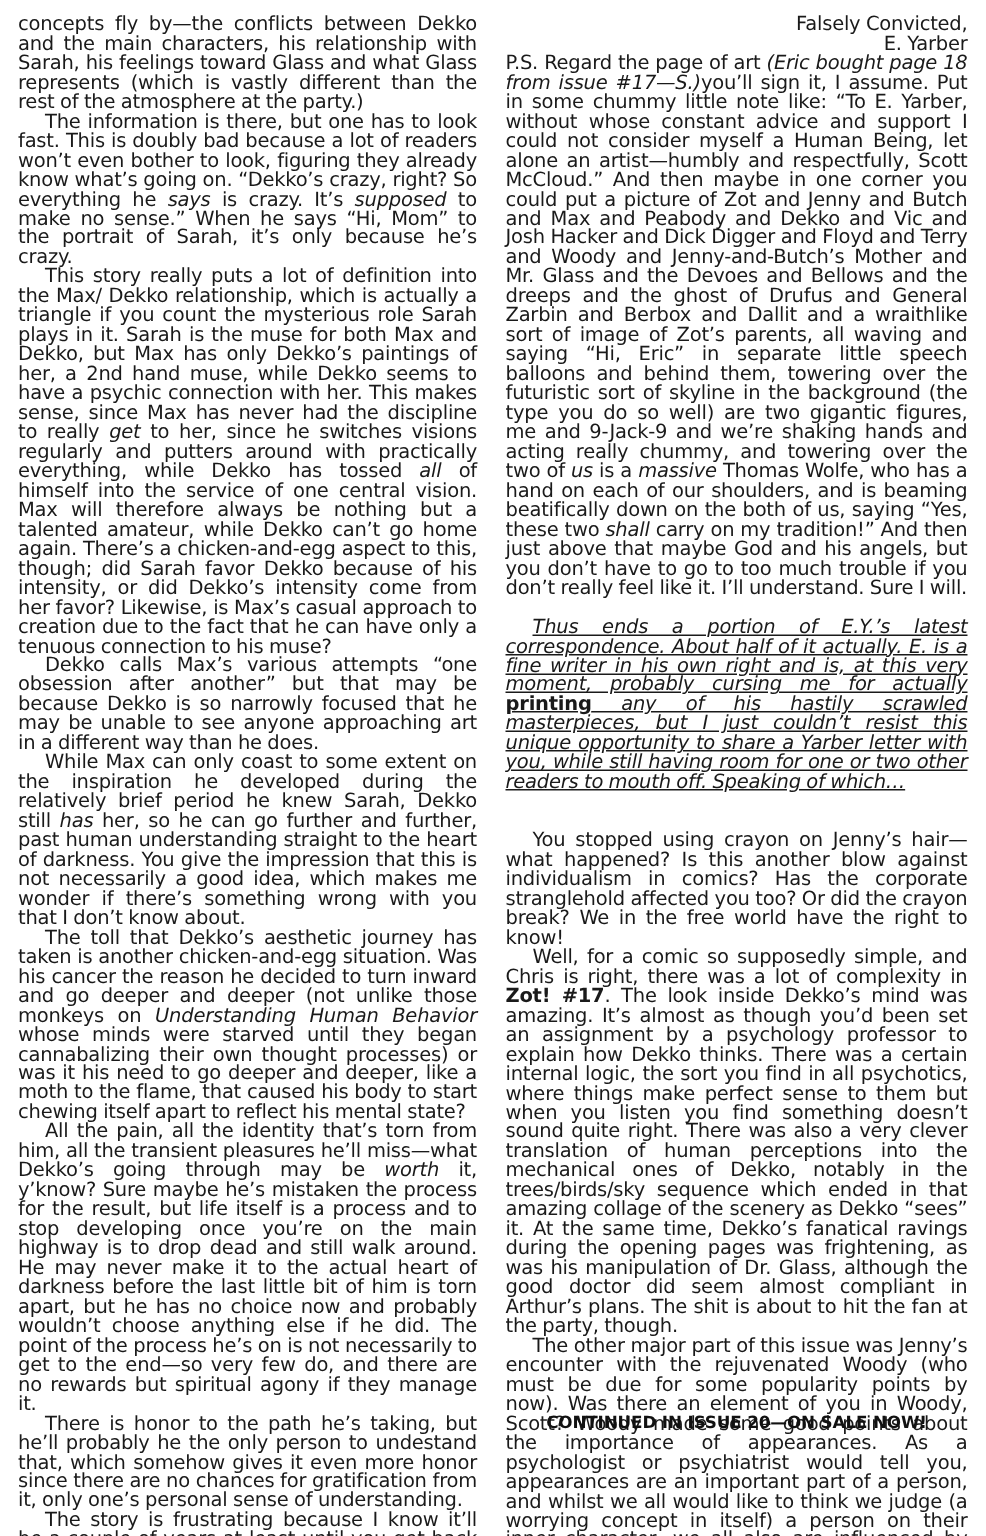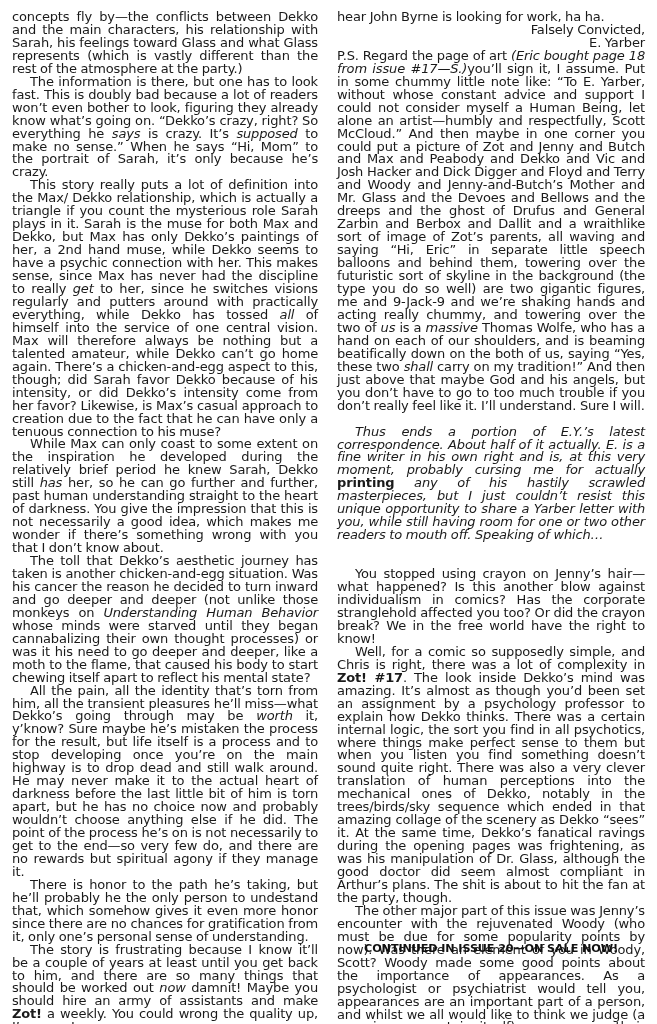--- a/index.html
+++ b/index.html
@@ -13,46 +13,46 @@
     font-size: 13px; line-height: 12.95px;
     text-align: justify; letter-spacing: -0.15px;
     word-spacing: -0.3px;
   }
   .col.left { left: 12px; width: 306px; }
   .col.right { left: 337px; width: 308px; }
   .col p { margin: 0; text-indent: 0; }
   .col p.ind { text-indent: 18px; }
   .col p.noind { text-indent: 0; }
   .sig { margin: 0; padding-left: 138px; text-align: right; }
-  .editor { font-style: italic; margin-top: 13px !important; }
+  .editor { font-style: italic; margin-top: 13px !important; text-decoration: underline; }
   .gap { height: 13px; }
   em { font-style: italic; }
   strong { font-weight: bold; font-style: normal; }
   .continued {
     position: absolute; left: 337px; width: 308px; top: 942px;
     text-align: center; font-weight: bold; font-size: 11.2px;
     letter-spacing: -0.1px; color: #111;
   }
 </style>
 </head>
 <body>
 
 <div class="col left">
   <p class="noind"><span>concepts fly by—the conflicts between Dekko and the main characters, his relationship with Sarah, his feelings toward Glass and what Glass represents (which is vastly different than the rest of the atmosphere at the party.)</span></p>
   <p class="ind"><span>The information is there, but one has to look fast. This is doubly bad because a lot of readers won’t even bother to look, figuring they already know what’s going on. “Dekko’s crazy, right? So everything he </span><em>says</em><span> is crazy. It’s </span><em>supposed</em><span> to make no sense.” When he says “Hi, Mom” to the portrait of Sarah, it’s only because he’s crazy.</span></p>
   <p class="ind"><span>This story really puts a lot of definition into the Max/ Dekko relationship, which is actually a triangle if you count the mysterious role Sarah plays in it. Sarah is the muse for both Max and Dekko, but Max has only Dekko’s paintings of her, a 2nd hand muse, while Dekko seems to have a psychic connection with her. This makes sense, since Max has never had the discipline to really </span><em>get</em><span> to her, since he switches visions regularly and putters around with practically everything, while Dekko has tossed </span><em>all</em><span> of himself into the service of one central vision. Max will therefore always be nothing but a talented amateur, while Dekko can’t go home again. There’s a chicken-and-egg aspect to this, though; did Sarah favor Dekko because of his intensity, or did Dekko’s intensity come from her favor? Likewise, is Max’s casual approach to creation due to the fact that he can have only a tenuous connection to his muse?</span></p>
+  <p class="ind"><span>Dekko calls Max’s various attempts “one obsession after another” but that may be because Dekko is so narrowly focused that he may be unable to see anyone approaching art in a different way than he does.</span></p>
   <p class="ind"><span>While Max can only coast to some extent on the inspiration he developed during the relatively brief period he knew Sarah, Dekko still </span><em>has</em><span> her, so he can go further and further, past human understanding straight to the heart of darkness. You give the impression  that this is not necessarily a good idea, which makes me wonder if there’s something wrong with you that I don’t know about.</span></p>
   <p class="ind"><span>The toll that Dekko’s aesthetic journey has taken is another chicken-and-egg situation. Was his cancer the reason he decided to turn inward and go deeper and deeper (not unlike those monkeys on </span><em>Understanding Human Behavior</em><span> whose minds were starved until they began cannabalizing their own thought processes) or was it his need to go deeper and deeper, like a moth to the flame, that caused his body to start chewing itself apart to reflect his mental state?</span></p>
   <p class="ind"><span>All the pain, all the identity that’s torn from him, all the transient pleasures he’ll miss—what Dekko’s going through may be </span><em>worth</em><span> it, y’know? Sure maybe he’s mistaken the process for the result, but life itself is a process and to stop developing once you’re on the main highway is to drop dead and still walk around. He may never make it to the actual heart of darkness before the last little bit of him is torn apart, but he has no choice now and probably wouldn’t choose anything else if he did. The point of the process he’s on is not necessarily to get to the end—so very few do, and there are no rewards but spiritual agony if they manage it.</span></p>
   <p class="ind"><span>There is honor to the path he’s taking, but he’ll probably he the only person to undestand that, which somehow gives it even more honor since there are no chances for gratification from it, only one’s personal sense of understanding.</span></p>
   <p class="ind"><span>The story is frustrating because I know it’ll be a couple of years at least until you get back to him, and there are so many things that should be worked out </span><em>now</em><span> damnit! Maybe you should hire an army of assistants and make </span><strong>Zot!</strong><span> a weekly. You could wrong the quality up, I’m sure. I</span></p>
 </div>
 
 <div class="col right">
-  <p class="noind"><span>hear John Byrne is looking for work, ha ha.</span></p>
   <p class="sig">Falsely Convicted,</p>
   <p class="sig">E. Yarber</p>
   <p class="noind"><span>P.S. Regard the page of art </span><em>(Eric bought page 18 from issue #17—S.)</em><span>you’ll sign it, I assume. Put in some chummy little note like: “To E. Yarber, without whose constant advice and support I could not consider myself a Human Being, let alone an artist—humbly and respectfully, Scott McCloud.” And then maybe in one corner you could put a picture of Zot and Jenny and Butch and Max and Peabody and Dekko and Vic and Josh Hacker and Dick Digger and Floyd and Terry and Woody and Jenny-and-Butch’s Mother and Mr. Glass and the Devoes and Bellows and the dreeps and the ghost of Drufus and General Zarbin and Berbox and Dallit and a wraithlike sort of image of Zot’s parents, all waving and saying “Hi, Eric” in separate little speech balloons and behind them, towering over the futuristic sort of skyline in the background (the type you do so well) are two gigantic figures, me and 9-Jack-9 and we’re shaking hands and acting really chummy, and towering over the two of </span><em>us</em><span> is a </span><em>massive</em><span> Thomas Wolfe, who has a hand on each of our shoulders, and is beaming beatifically down on the both of us, saying “Yes, these two </span><em>shall</em><span> carry on my tradition!” And then just above that maybe God and his angels, but you don’t have to go to too much trouble if you don’t really feel like it. I’ll understand. Sure I will.</span></p>
   <p class="ind editor"><span>Thus ends a portion of E.Y.’s latest correspondence. About half of it actually. E. is a fine writer in his own right and is, at this very moment, probably cursing me for actually </span><strong>printing</strong><span> any of his hastily scrawled masterpieces, but I just couldn’t resist this unique opportunity to share a Yarber letter with you, while still having room for one or two other readers to mouth off. Speaking of which…</span></p>
   <div class="gap"></div>
   <div class="gap"></div>
   <p class="ind"><span>You stopped using crayon on Jenny’s hair—what happened? Is this another blow against individualism in comics? Has the corporate stranglehold affected you too? Or did the crayon break? We in the free world have the right to know!</span></p>
   <p class="ind"><span>Well, for a comic so supposedly simple, and Chris is right, there was a lot of complexity in </span><strong>Zot! #17</strong><span>. The look inside Dekko’s mind was amazing. It’s almost as though you’d been set an assignment by a psychology professor to explain how Dekko thinks. There was a certain internal logic, the sort you find in all psychotics, where things make perfect sense to them but when you listen you find something doesn’t sound quite right. There was also a very clever translation of human perceptions into the mechanical ones of Dekko, notably in the trees/birds/sky sequence which ended in that amazing collage of the scenery as Dekko “sees” it. At the same time, Dekko’s fanatical ravings during the opening pages was frightening, as was his manipulation of Dr. Glass, although the good doctor did seem almost compliant in Arthur’s plans. The shit is about to hit the fan at the party, though.</span></p>
   <p class="ind"><span>The other major part of this issue was Jenny’s encounter with the rejuvenated Woody (who must be due for some popularity points by now). Was there an element of you in Woody, Scott? Woody made some good points about the importance of appearances. As a psychologist or psychiatrist would tell you, appearances are an important part of a person, and whilst we all would like to think we judge (a worrying concept in itself) a person on their inner character, we all also are influenced by the way someone looks. Also it’s perfectly possible to make more or less of yourself by altering the way you look. Quite a deep little dialogue, there! It also, just maybe, indicates that Zot might have some competition for Jenny’s affection, which might make him realise that</span></p>
 </div>

